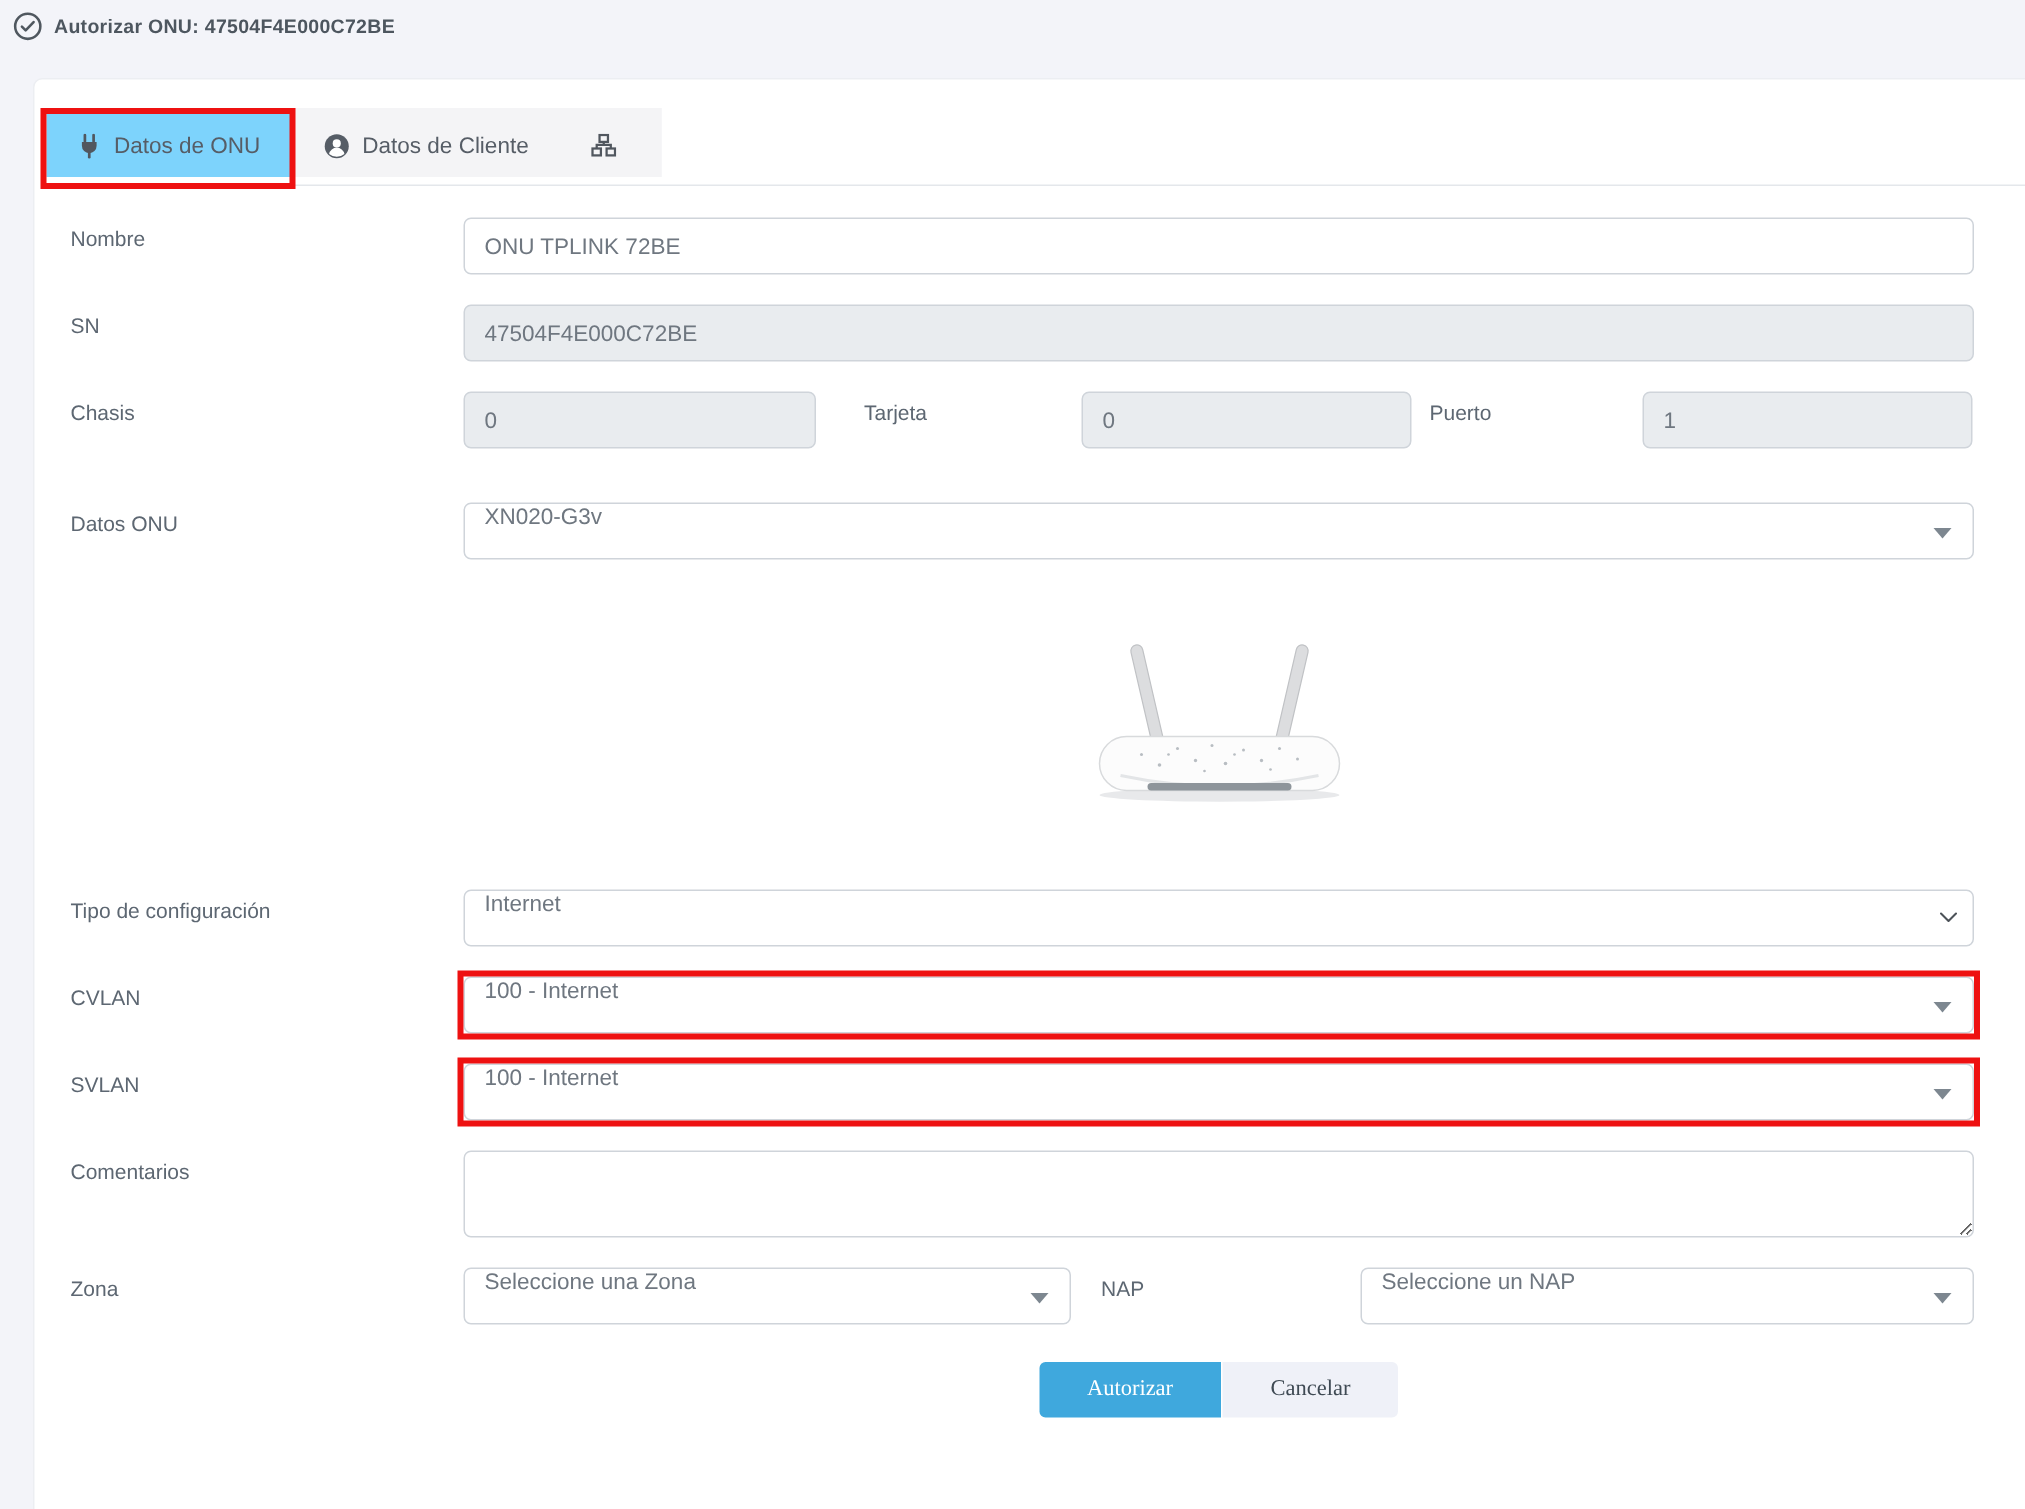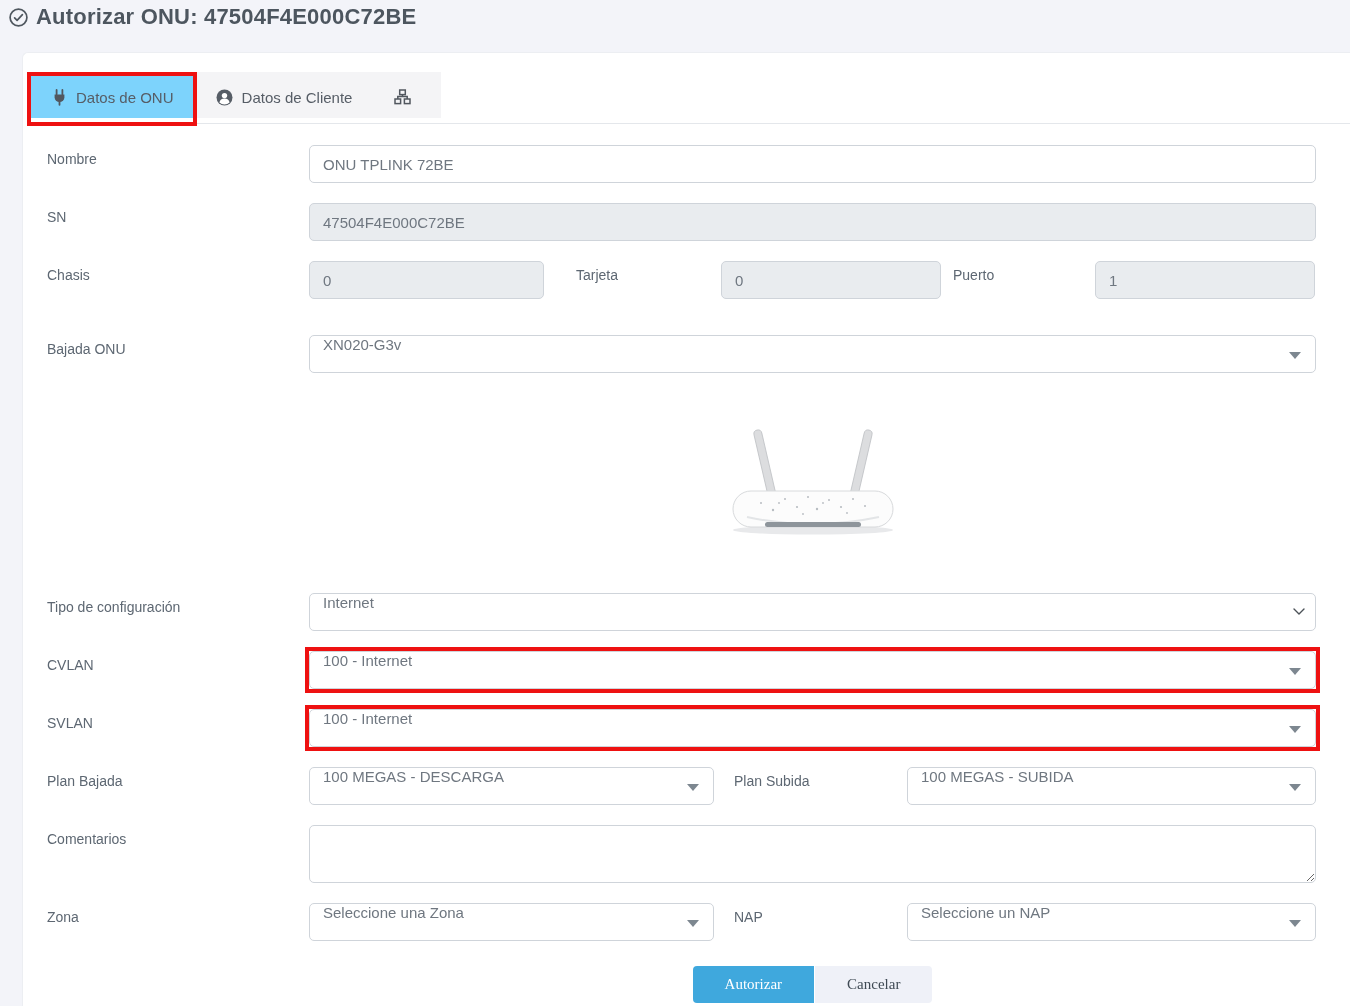--- a/index.html
+++ b/index.html
@@ -10,21 +10,21 @@
     position:relative;
     overflow:hidden;
     color:#5d6772;
   }
   
   .app-header{
     position:absolute; top:0; left:0; right:0; height:34px;
     display:flex; align-items:center; gap:7px; padding-left:8px;
   }
   .app-header svg{ flex:0 0 auto; }
-  .page-title{ font-size:22px; font-weight:700; color:#4d565f; letter-spacing:.2px; }
+  .page-title{ font-size:13px; font-weight:700; color:#4d565f; letter-spacing:.2px; }
 
   
   .card{
     position:absolute; left:22px; top:52px; width:1328px; height:954px;
     background:#ffffff; border:1px solid #eceef2; border-right:none; border-bottom:none;
     border-radius:6px 0 0 0;
   }
 
   
   .tabs-wrap{ margin:19px 0 0 8px; padding-bottom:5px; border-bottom:1px solid #e4e7eb; margin-right:0; }
@@ -163,21 +163,21 @@
       <div class="ctrl w220">
         <input class="tinput" disabled="" value="0" style="">
       </div>
       <label class="flabel mid2">Puerto</label>
       <div class="ctrl w220">
         <input class="tinput" disabled="" value="1" style="">
       </div>
     </div>
 
     <div class="row row-modelo">
-      <label class="flabel">Bajada ONU</label>
+      <label class="flabel">Datos ONU</label>
       <div class="ctrl">
         <div class="picker">
           <span>XN020-G3v</span>
           <span class="caret"></span>
         </div>
       </div>
     </div>
 
     <div class="row-router">
       <svg class="router-wrap" viewBox="0 0 200 115">
@@ -233,36 +233,20 @@
       <label class="flabel">SVLAN</label>
       <div class="ctrl">
         <div class="red-frame picker-frame"></div>
         <div class="picker">
           <span>100 - Internet</span>
           <span class="caret"></span>
         </div>
       </div>
     </div>
 
-    <div class="row">
-      <label class="flabel">Plan Bajada</label>
-      <div class="ctrl w405">
-        <div class="picker">
-          <span>100 MEGAS - DESCARGA</span>
-          <span class="caret"></span>
-        </div>
-      </div>
-      <label class="flabel col2">Plan Subida</label>
-      <div class="ctrl">
-        <div class="picker">
-          <span>100 MEGAS - SUBIDA</span>
-          <span class="caret"></span>
-        </div>
-      </div>
-    </div>
 
     <div class="row">
       <label class="flabel">Comentarios</label>
       <div class="ctrl">
         <textarea class="tarea" style=""></textarea>
       </div>
     </div>
 
     <div class="row">
       <label class="flabel">Zona</label>

